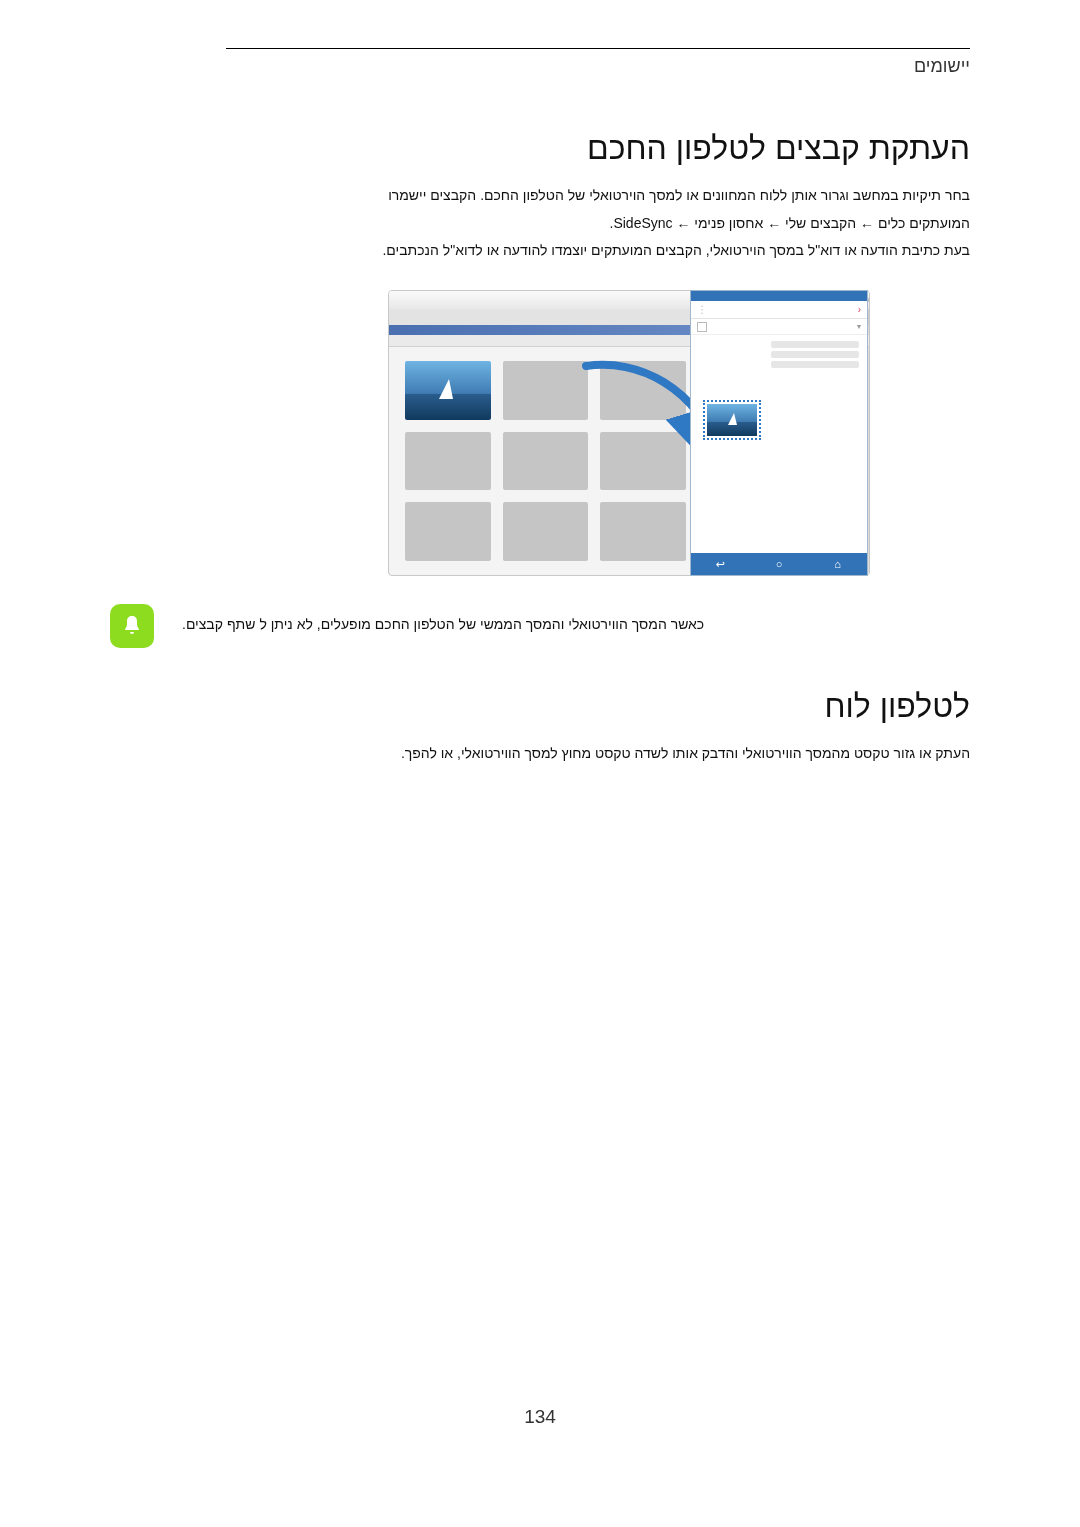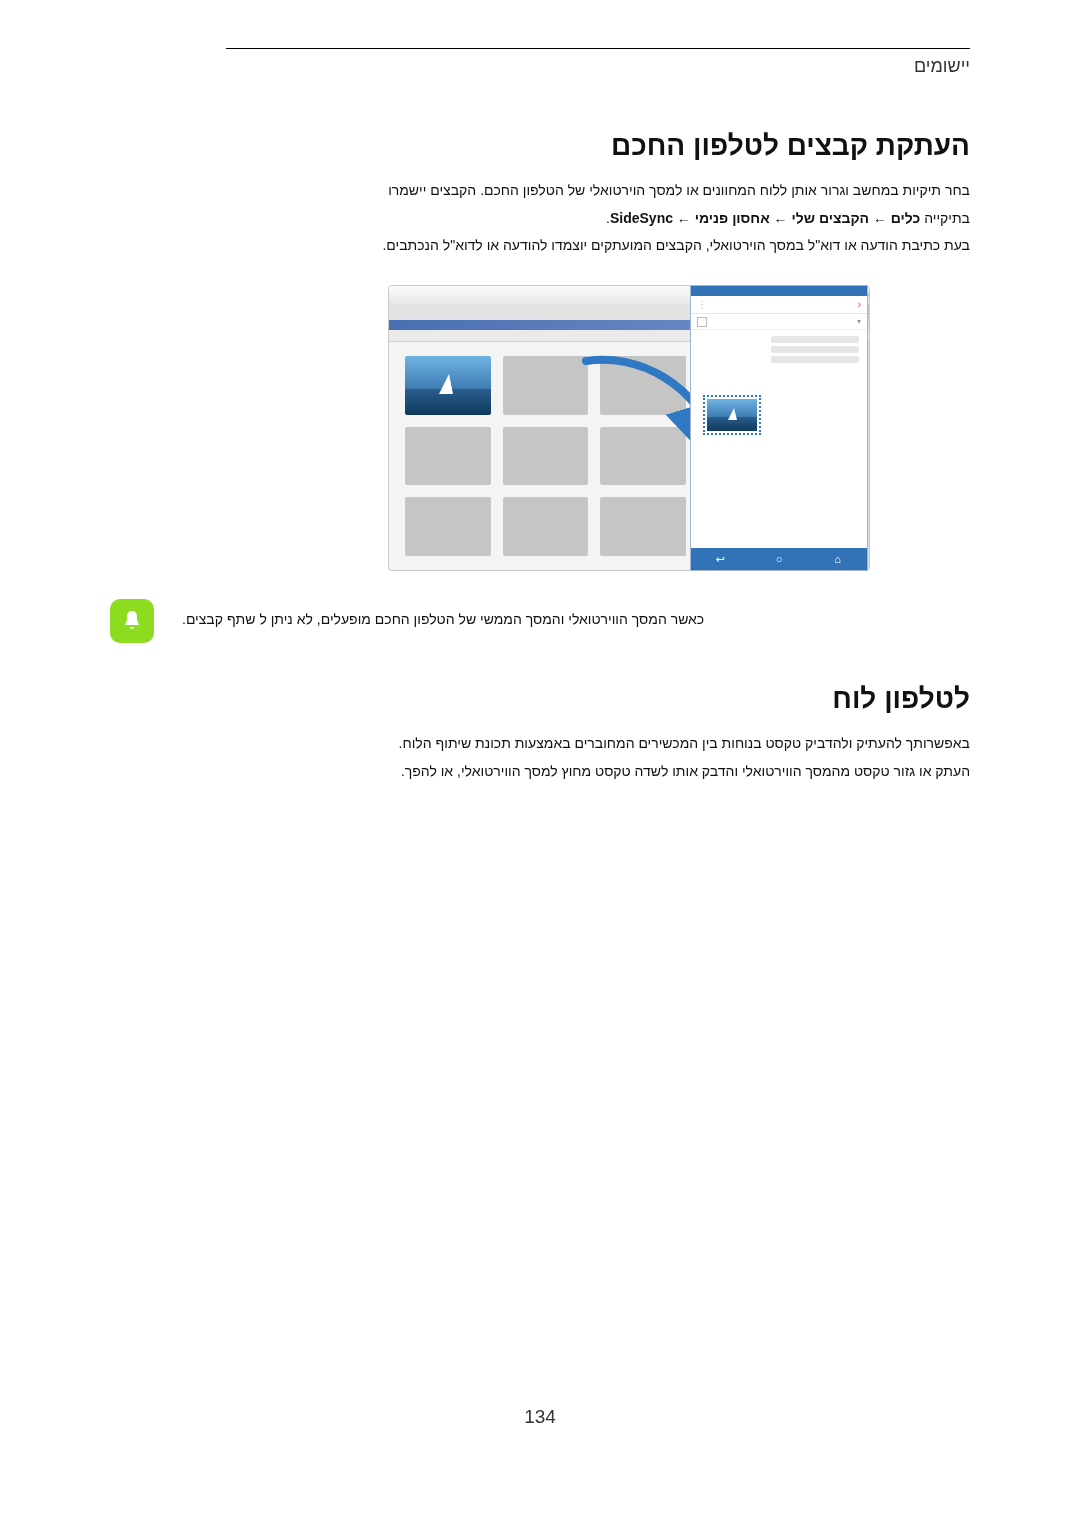--- a/index.html
+++ b/index.html
@@ -1,23 +1,23 @@
 <!DOCTYPE html>
 <html dir="rtl" lang="he"><head>
 <meta charset="utf-8">
 <style>
   * { box-sizing: border-box; margin: 0; padding: 0; }
   html, body { width: 1080px; height: 1527px; background: #fff; font-family: Arial, Helvetica, sans-serif; color: #111; }
   .page { width: 1080px; height: 1476px; padding: 60px 110px 40px 110px; position: relative; }
   .header-rule { position: absolute; top: 48px; right: 110px; left: 226px; height: 1px; background: #000; }
   .header-label { position: absolute; top: 56px; right: 110px; font-size: 18px; color: #333; }
   .content { margin-top: 70px; }
-  h2 { font-size: 28px; font-weight: 700; margin-bottom: 18px; }
+  h2 { font-size: 32px; font-weight: 400; margin-bottom: 18px; }
   p { font-size: 14px; line-height: 1.55; margin-bottom: 6px; text-align: right; direction: rtl; }
-  .b { font-weight: 700; margin-top: 32px; }
+  .b { font-weight: 400; margin-top: 32px; }
   .figure { width: 660px; margin: 28px auto 28px auto; position: relative; }
   
   .comp { width: 482px; height: 286px; background: #f4f4f4; border: 1px solid #c8c8c8; border-radius: 4px; overflow: hidden; position: relative; }
   .comp-titlebar { height: 18px; background: linear-gradient(#fafafa,#e8e8e8); display:flex; align-items:center; gap:3px; padding-left:6px; }
   .tb-dot { width:6px; height:6px; border-radius:50%; background:#b8b8b8; }
   .tabstrip { height:16px; background:#e3e3e3; display:flex; }
   .tabstrip .tab { width:28px; height:100%; border-right:1px solid #ccc; background:#efefef; }
   .tabstrip .tab.active { background:#fff; }
   .ribbon { height:10px; background:#d9d9d9; position:relative; }
   .ribbon .progress { position:absolute; left:0; top:0; height:100%; width:82%; background:linear-gradient(to right,#4a6fb0,#6d8fc9); }
@@ -65,21 +65,21 @@
 <body>
 
 <div class="page">
   <div class="header-rule"></div>
   <div class="header-label">יישומים</div>
 
   <div class="content">
     <h2>העתקת קבצים לטלפון החכם</h2>
     <p>בחר תיקיות במחשב וגרור אותן ללוח המחוונים או למסך הוירטואלי של הטלפון החכם. הקבצים יישמרו</p>
     <p>
-      <span>בתיקייה </span><span class="b">כלים ← הקבצים שלי ← אחסון פנימי ← SideSync</span><span>.</span>
+      <span>המועתקים </span><span class="b">כלים ← הקבצים שלי ← אחסון פנימי ← SideSync</span><span>.</span>
     </p>
     <p>בעת כתיבת הודעה או דוא"ל במסך הוירטואלי, הקבצים המועתקים יוצמדו להודעה או לדוא"ל הנכתבים.</p>
 
     <div class="figure">
 
       <div class="comp">
         <div class="comp-titlebar">
           <div class="tb-dot"></div>
           <div class="tb-dot"></div>
         </div>
@@ -205,18 +205,17 @@
     <div class="note">
       <div class="bell-badge">
         <svg viewBox="0 0 24 24">
             <path d="M12 2 C9 2 7 4 7 7 L7 11 C7 13 5 14 5 16 L19 16 C19 14 17 13 17 11 L17 7 C17 4 15 2 12 2 Z M10 18 A2 2 0 0 0 14 18 Z" fill="#fff"></path>
           </svg>
       </div>
       <p>כאשר המסך הווירטואלי והמסך הממשי של הטלפון החכם מופעלים, לא ניתן ל שתף קבצים.</p>
     </div>
 
     <h2 class="second">לטלפון לוח</h2>
-    <p>באפשרותך להעתיק ולהדביק טקסט בנוחות בין המכשירים המחוברים באמצעות תכונת שיתוף הלוח.</p>
     <p>העתק או גזור טקסט מהמסך הווירטואלי והדבק אותו לשדה טקסט מחוץ למסך הווירטואלי, או להפך.</p>
   </div>
 
   <div class="page-num">134</div>
 </div>
 
 </body></html>

